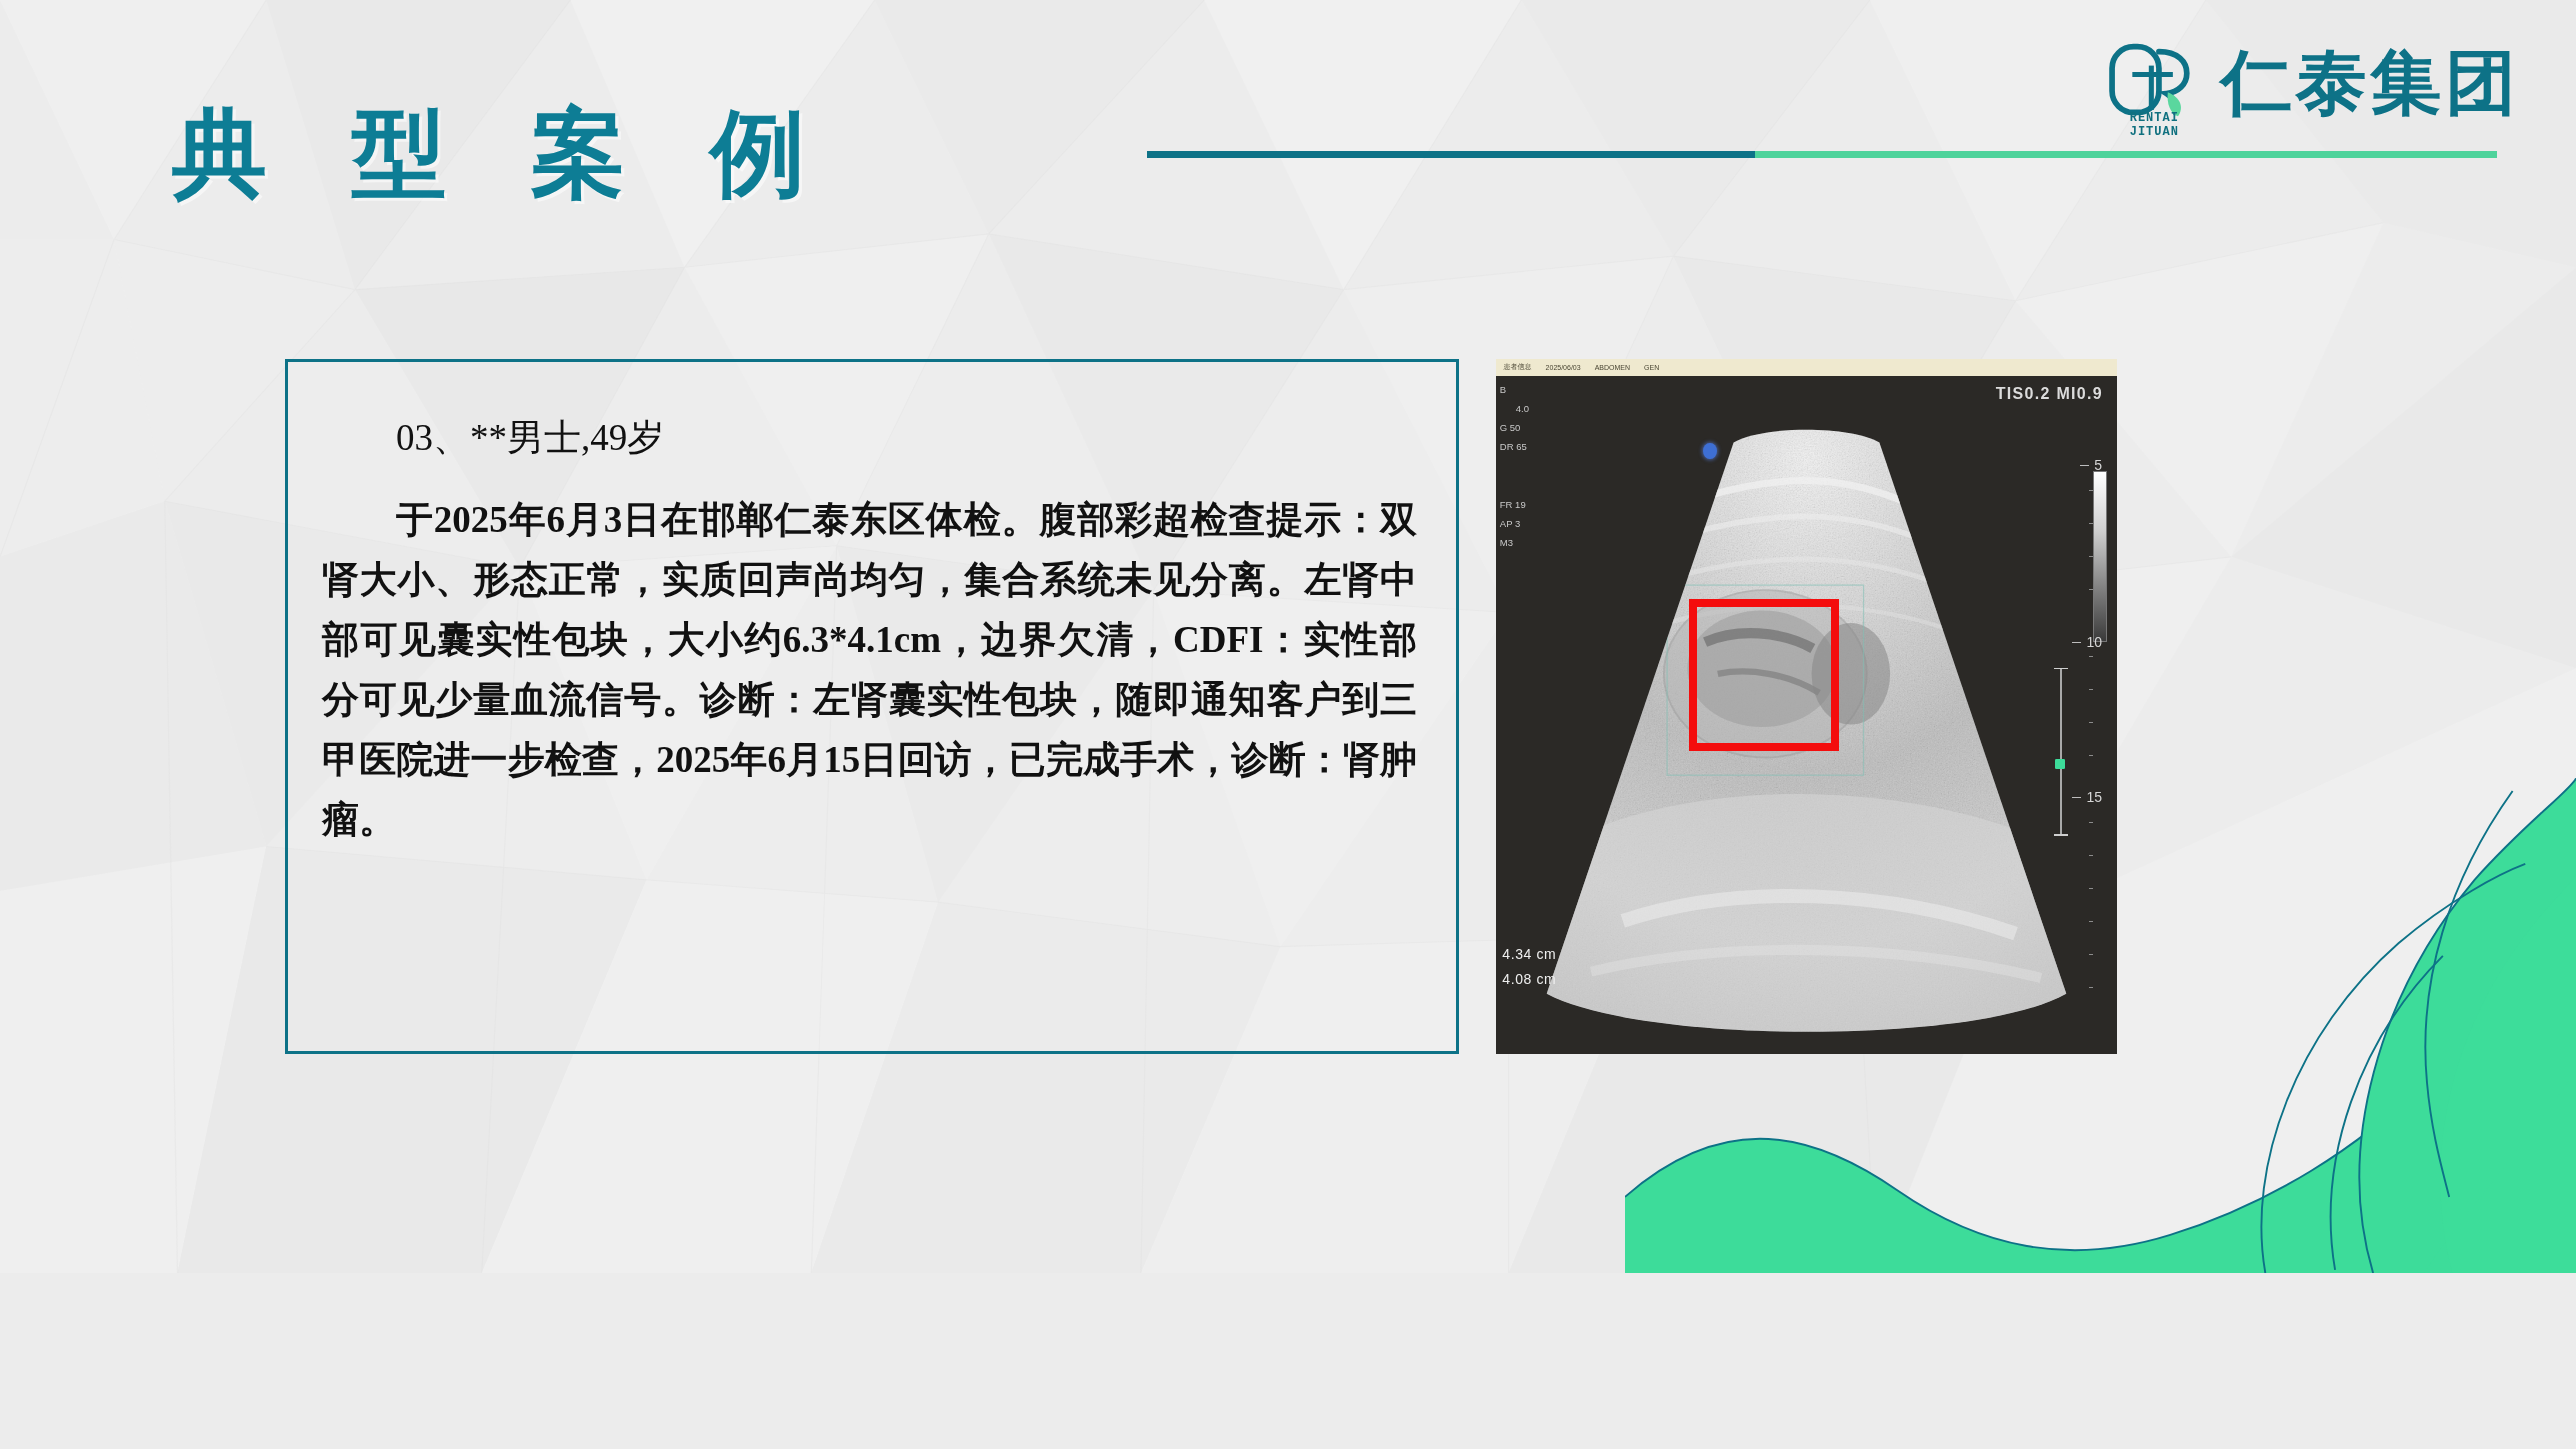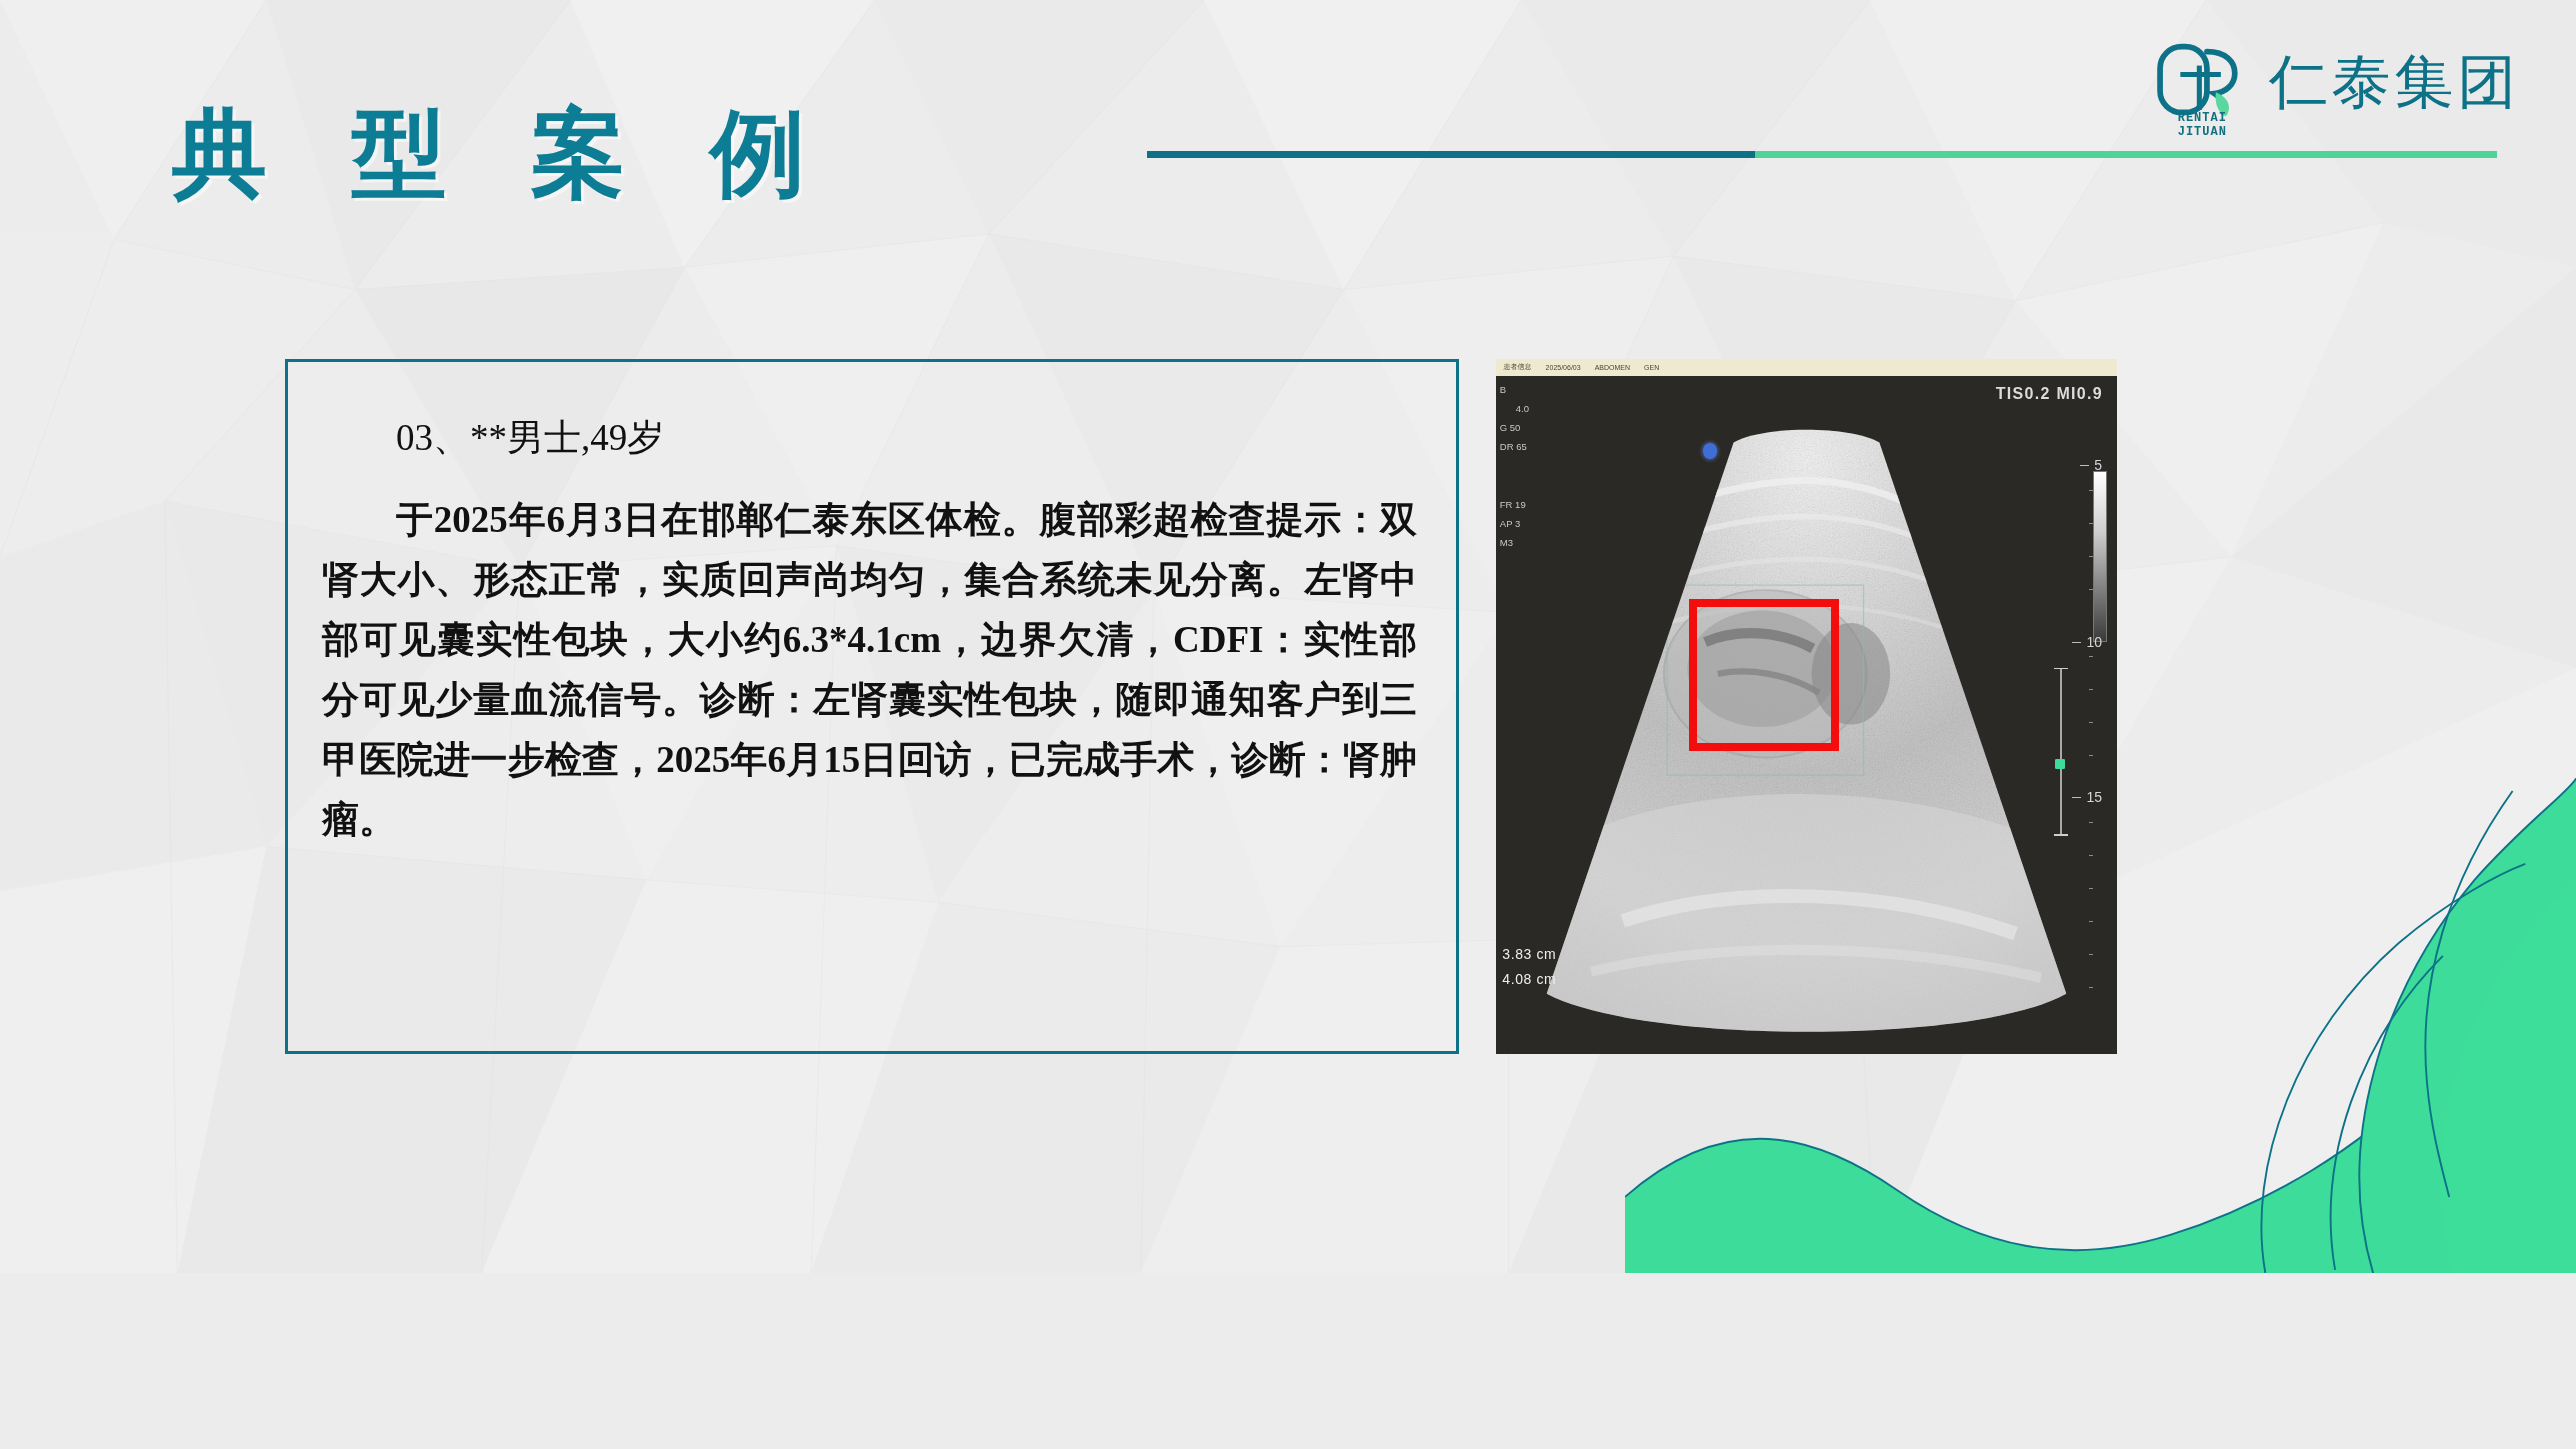--- a/index.html
+++ b/index.html
@@ -77,22 +77,22 @@
     bottom: -5px;
     text-align: center;
     font-family: Liberation Mono, monospace;
     font-size: 12px;
     letter-spacing: 1px;
     color: #10707f;
     font-weight: bold;
   }
   #brand-logo .wordmark {
     font-family: "Liberation Sans", sans-serif;
-    font-size: 59px;
-    font-weight: normal;
+    font-size: 71px;
+    font-weight: bold;
     letter-spacing: 3.8px;
     color: #0d7287;
     white-space: nowrap;
     line-height: 1;
     padding-bottom: 9px;
   }
 
   
   #case-card {
     position: absolute;
@@ -416,21 +416,21 @@
       <div id="us-tismi">TIS0.2 MI0.9</div>
 
       <div class="us-left-param" style="top:9px;">B</div>
       <div class="us-left-param" style="top:28px;margin-left:16px;">4.0</div>
       <div class="us-left-param" style="top:47px;">G 50</div>
       <div class="us-left-param" style="top:66px;">DR 65</div>
       <div class="us-left-param" style="top:124px;">FR 19</div>
       <div class="us-left-param" style="top:143px;">AP 3</div>
       <div class="us-left-param" style="top:162px;">M3</div>
 
-      <div class="us-meas" style="top:570px;">3.83 cm</div>
+      <div class="us-meas" style="top:570px;">4.34 cm</div>
       <div class="us-meas" style="top:595px;">4.08 cm</div>
 
       <div id="us-gray-bar"></div>
       <div id="us-caliper"></div>
       <div id="us-green-marker"></div>
 
       <div class="us-depth-tick" style="top:81px;">5</div>
       <div class="us-depth-tick" style="top:258px;">10</div>
       <div class="us-depth-tick" style="top:413px;">15</div>
 

